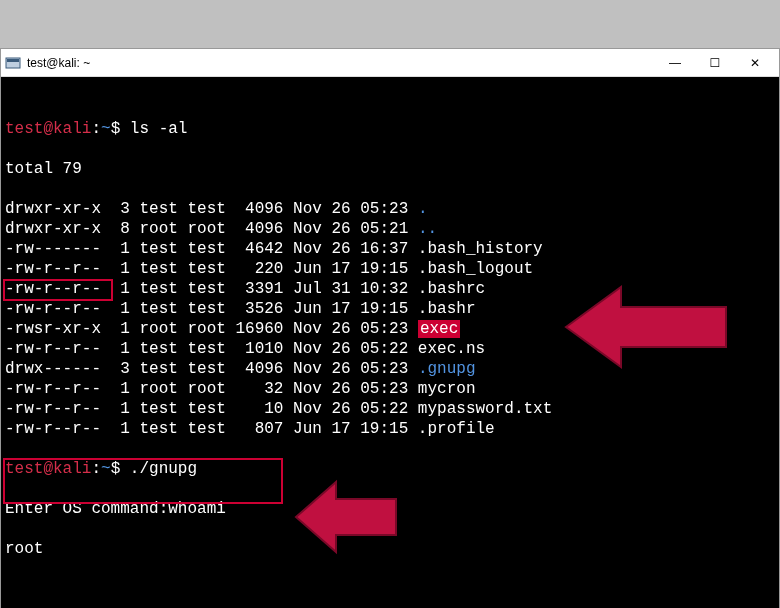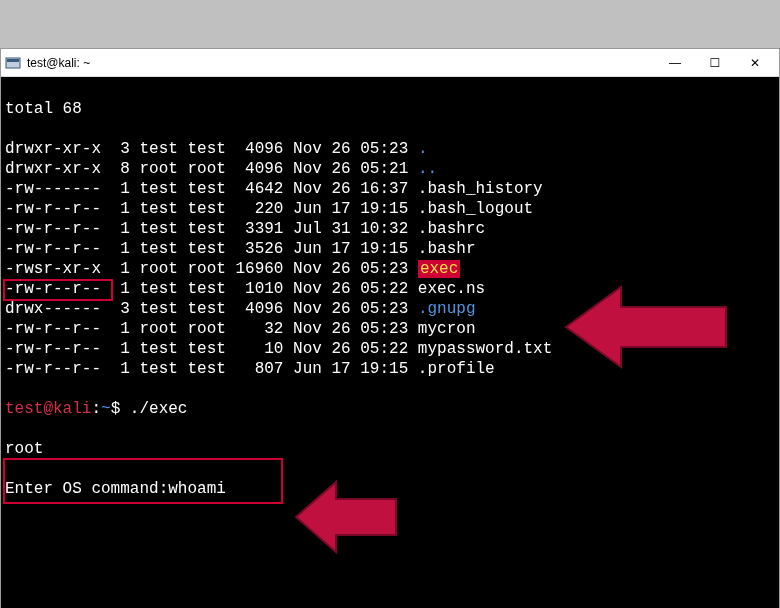--- a/index.html
+++ b/index.html
@@ -66,21 +66,21 @@
       white-space: pre;
       position: relative;
     }
     .line { color: #fff; position: relative; display: block; height: 20px; }
     .prompt-user { color: #d62e4a; }
     .prompt-colon { color: #fff; }
     .prompt-path { color: #5294e2; }
     .prompt-dollar { color: #fff; }
     .cmd-text { color: #fff; }
     .dir-color { color: #5294e2; }
-    .exec-highlight { background: #cc0033; color: #fde047; padding: 0 2px; }
+    .exec-highlight { background: #cc0033; color: #ffffff; padding: 0 2px; }
     .red-box1 {
       position: absolute;
       border: 2px solid #cc0033;
       left: 2px;
       top: 202px;
       width: 110px;
       height: 22px;
       pointer-events: none;
     }
     .red-box2 {
@@ -110,25 +110,26 @@
       </svg>
     </div>
     <div class="title-text">test@kali: ~</div>
     <div class="win-controls">
       <div class="win-btn">—</div>
       <div class="win-btn">☐</div>
       <div class="win-btn close">✕</div>
     </div>
   </div>
   <div class="terminal">
-<span class="line">total 68</span>
+    <span class="line"><span class="prompt-user">test@kali</span><span class="prompt-colon">:</span><span class="prompt-path">~</span><span class="prompt-dollar">$</span> <span class="cmd-text">ls -al</span></span>
+<span class="line">total 79</span>
 <span class="line">drwxr-xr-x  3 test test  4096 Nov 26 05:23 <span class="dir-color">.</span></span><span class="line">drwxr-xr-x  8 root root  4096 Nov 26 05:21 <span class="dir-color">..</span></span><span class="line">-rw-------  1 test test  4642 Nov 26 16:37 .bash_history</span><span class="line">-rw-r--r--  1 test test   220 Jun 17 19:15 .bash_logout</span><span class="line">-rw-r--r--  1 test test  3391 Jul 31 10:32 .bashrc</span><span class="line">-rw-r--r--  1 test test  3526 Jun 17 19:15 .bashr</span><span class="line">-rwsr-xr-x  1 root root 16960 Nov 26 05:23 <span class="exec-highlight">exec</span></span><span class="line">-rw-r--r--  1 test test  1010 Nov 26 05:22 exec.ns</span><span class="line">drwx------  3 test test  4096 Nov 26 05:23 <span class="dir-color">.gnupg</span></span><span class="line">-rw-r--r--  1 root root    32 Nov 26 05:23 mycron</span><span class="line">-rw-r--r--  1 test test    10 Nov 26 05:22 mypassword.txt</span><span class="line">-rw-r--r--  1 test test   807 Jun 17 19:15 .profile</span>
-<span class="line"><span class="prompt-user">test@kali</span><span class="prompt-colon">:</span><span class="prompt-path">~</span><span class="prompt-dollar">$</span> <span class="cmd-text">./exec</span></span>
+<span class="line"><span class="prompt-user">test@kali</span><span class="prompt-colon">:</span><span class="prompt-path">~</span><span class="prompt-dollar">$</span> <span class="cmd-text">./gnupg</span></span>
+<span class="line">Enter OS command:whoami</span>
 <span class="line">root</span>
-<span class="line">Enter OS command:whoami</span>
 
 
 
 
 
 
 
 
     <div class="red-box1"></div>
     <div class="red-box2"></div>

